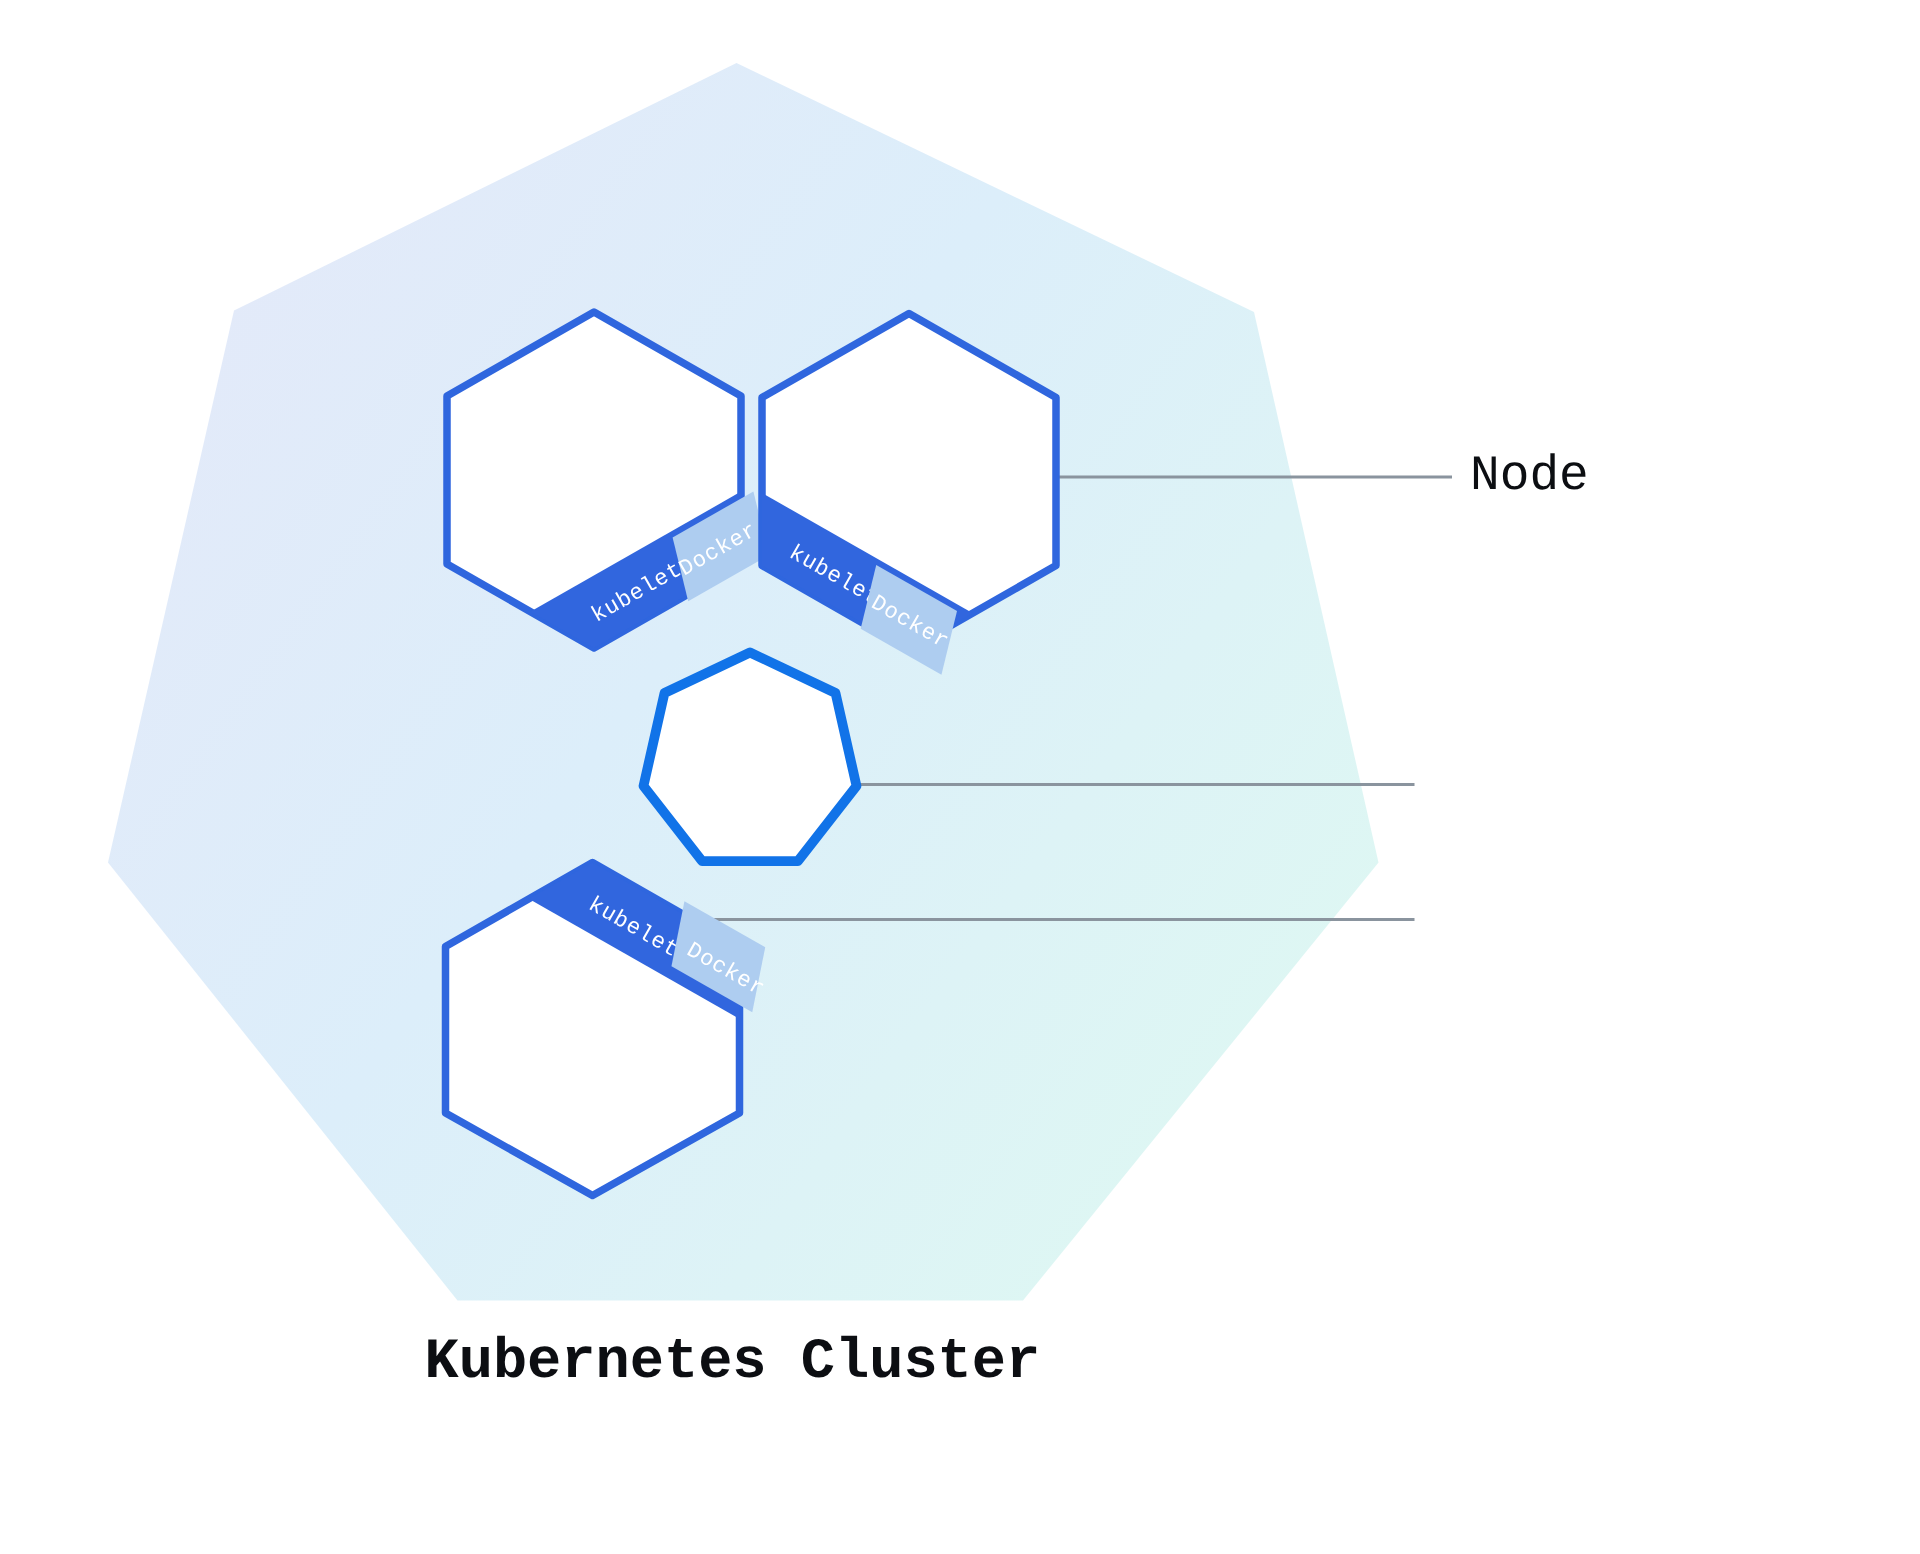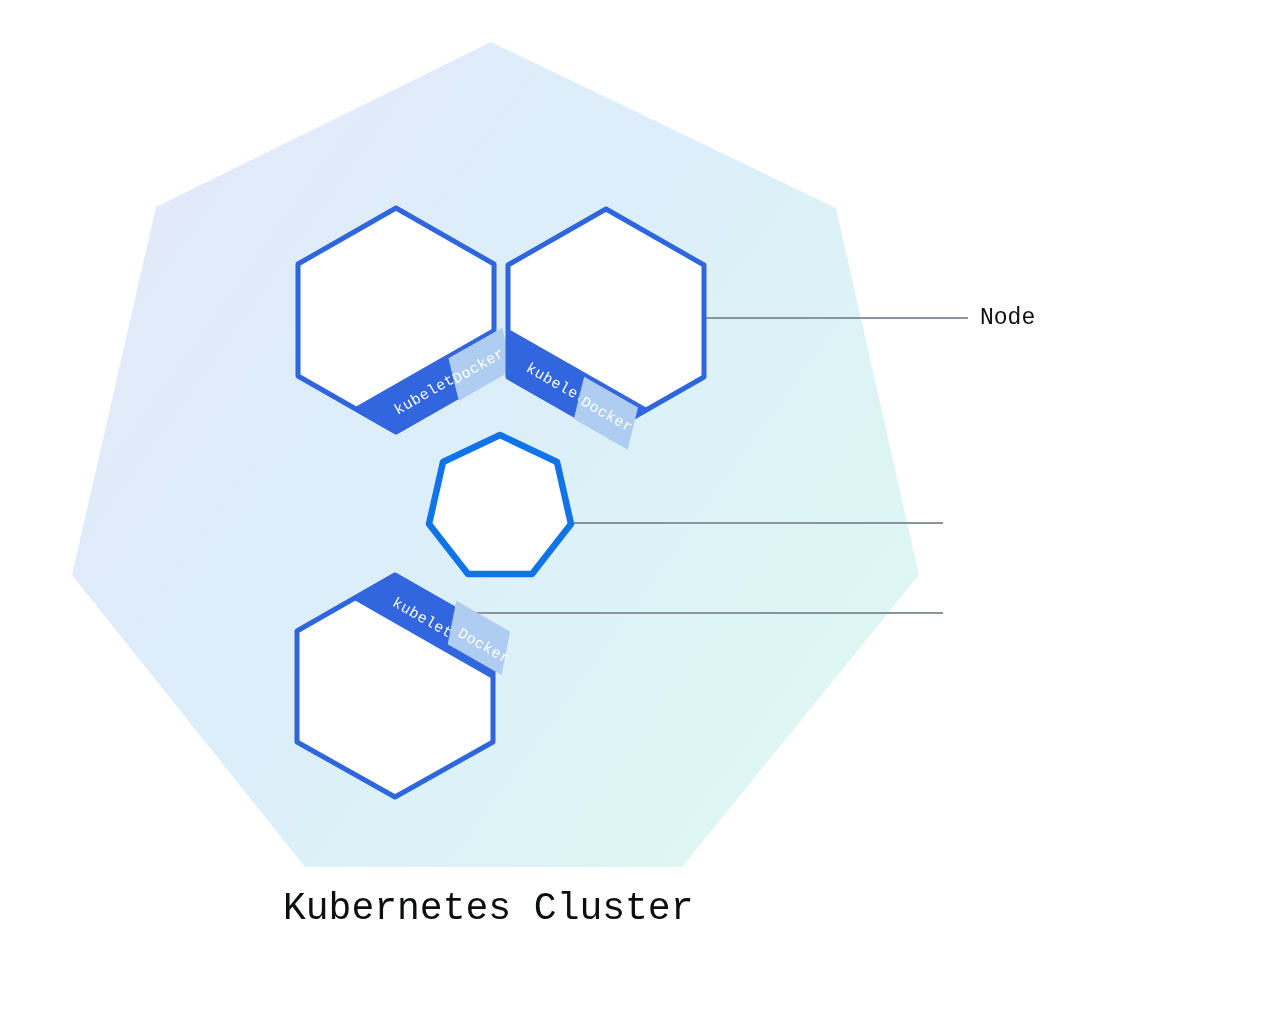--- a/index.html
+++ b/index.html
@@ -13,25 +13,25 @@
   .band{fill:var(--banner,#3166de);}
   .docker-badge{fill:var(--docker-badge,#aecdf0);}
   .cp{fill:#ffffff;stroke:var(--control-plane-border,#1173e8);stroke-width:6.5;stroke-linejoin:round;}
   .connector{stroke:var(--connector,#8a949e);stroke-width:2;}
   .banner-text{
     font-family:"Liberation Mono","DejaVu Sans Mono",monospace;
     font-size:15px;fill:var(--banner-text,#ffffff);letter-spacing:0.5px;
   }
   .label{
     position:absolute;color:var(--label-text,#0c0e12);
-    font-size:23px;line-height:36px;white-space:nowrap;
+    font-size:33px;line-height:36px;white-space:nowrap;
   }
   .title{
     position:absolute;color:var(--label-text,#0c0e12);
-    font-size:38px;line-height:40px;font-weight:normal;white-space:nowrap;
+    font-size:38px;line-height:40px;font-weight:bold;white-space:nowrap;
   }
 </style>
 </head>
 <body>
 
 <div class="stage">
 
   <svg width="1280" height="1036" viewBox="0 0 1280 1036">
     <defs>
       <linearGradient id="bgGrad" x1="0" y1="0.15" x2="1" y2="0.85">

